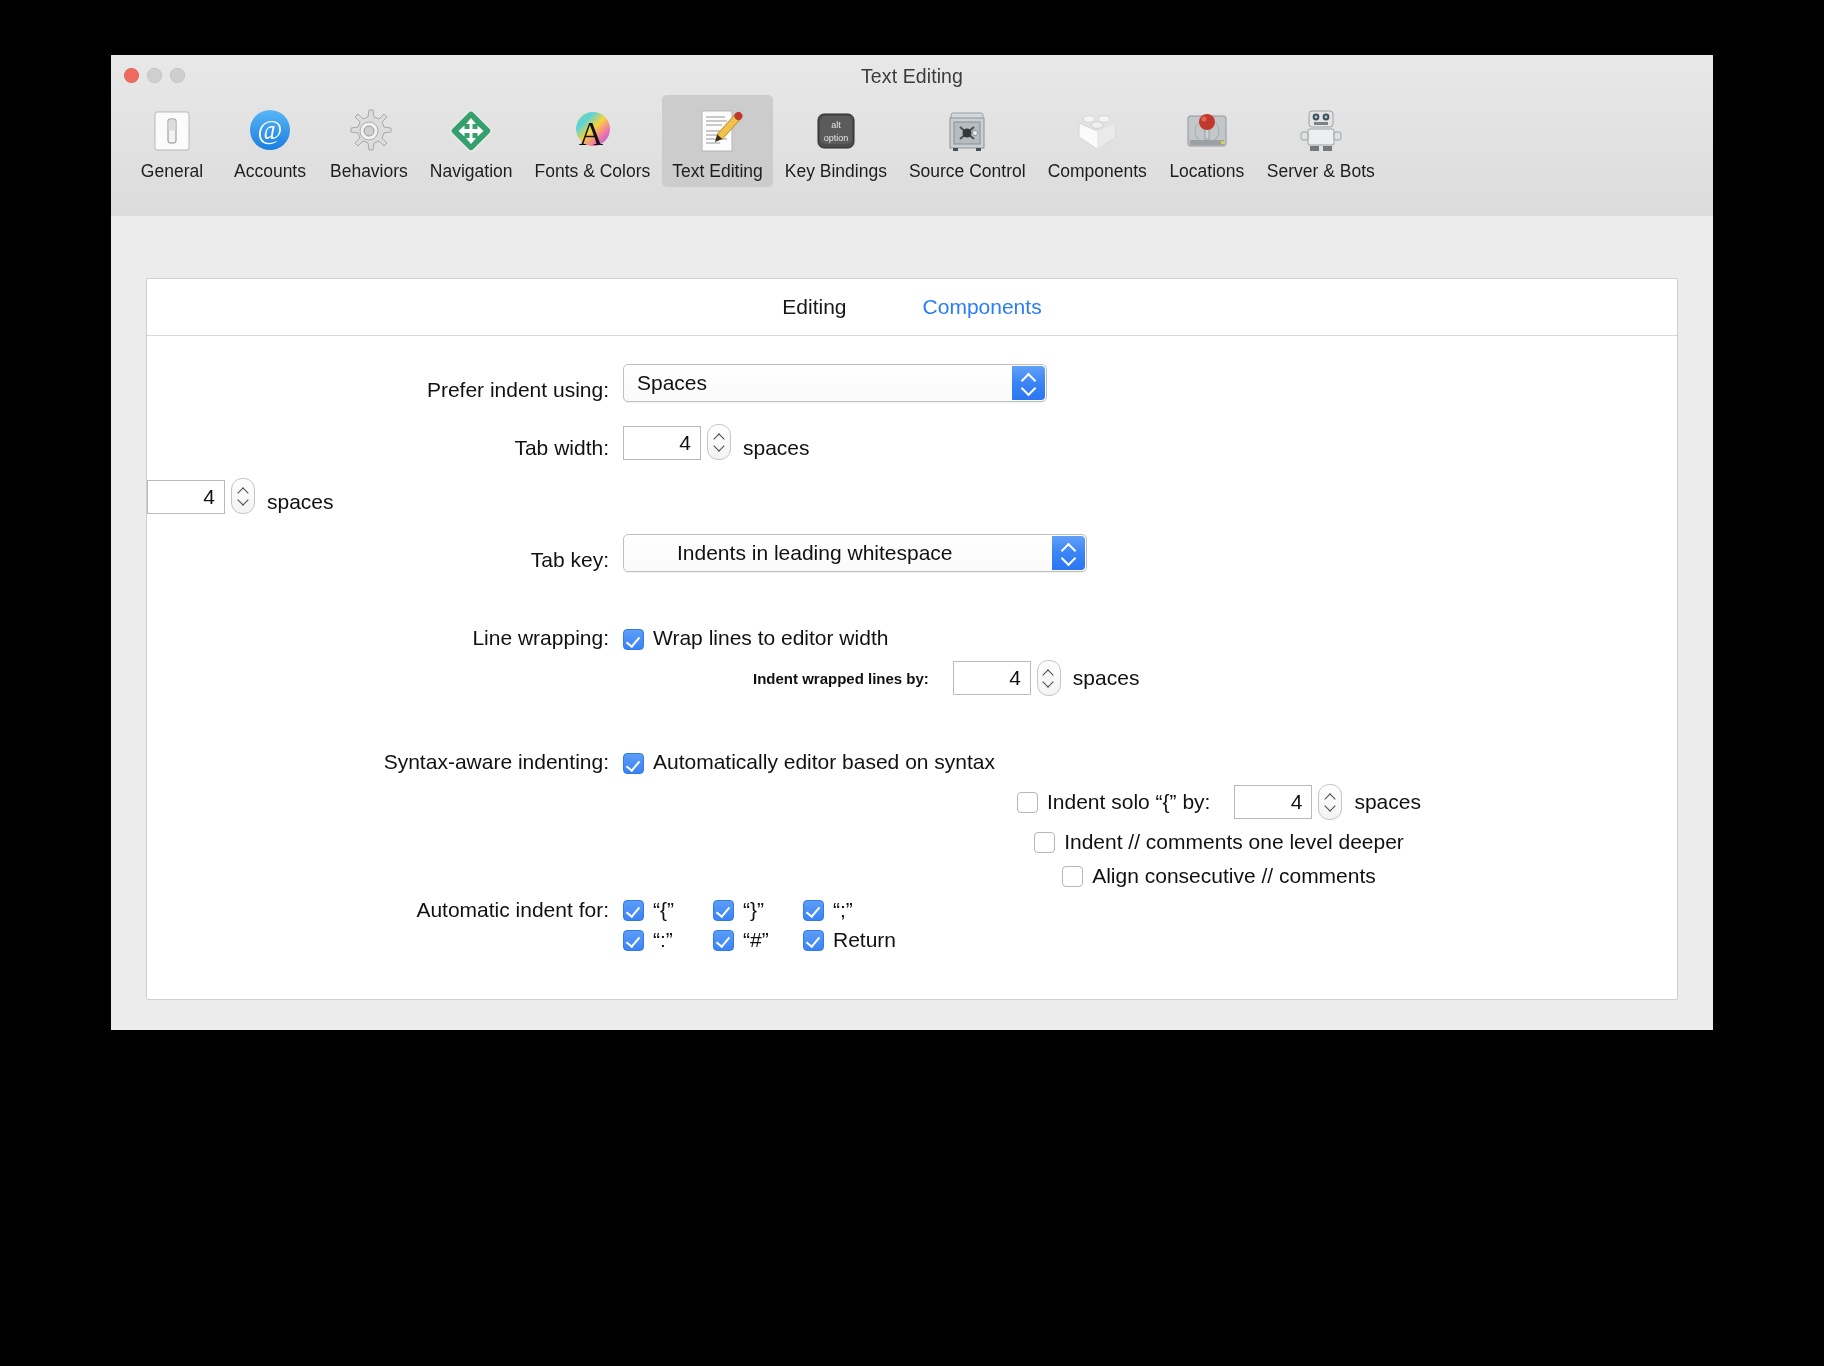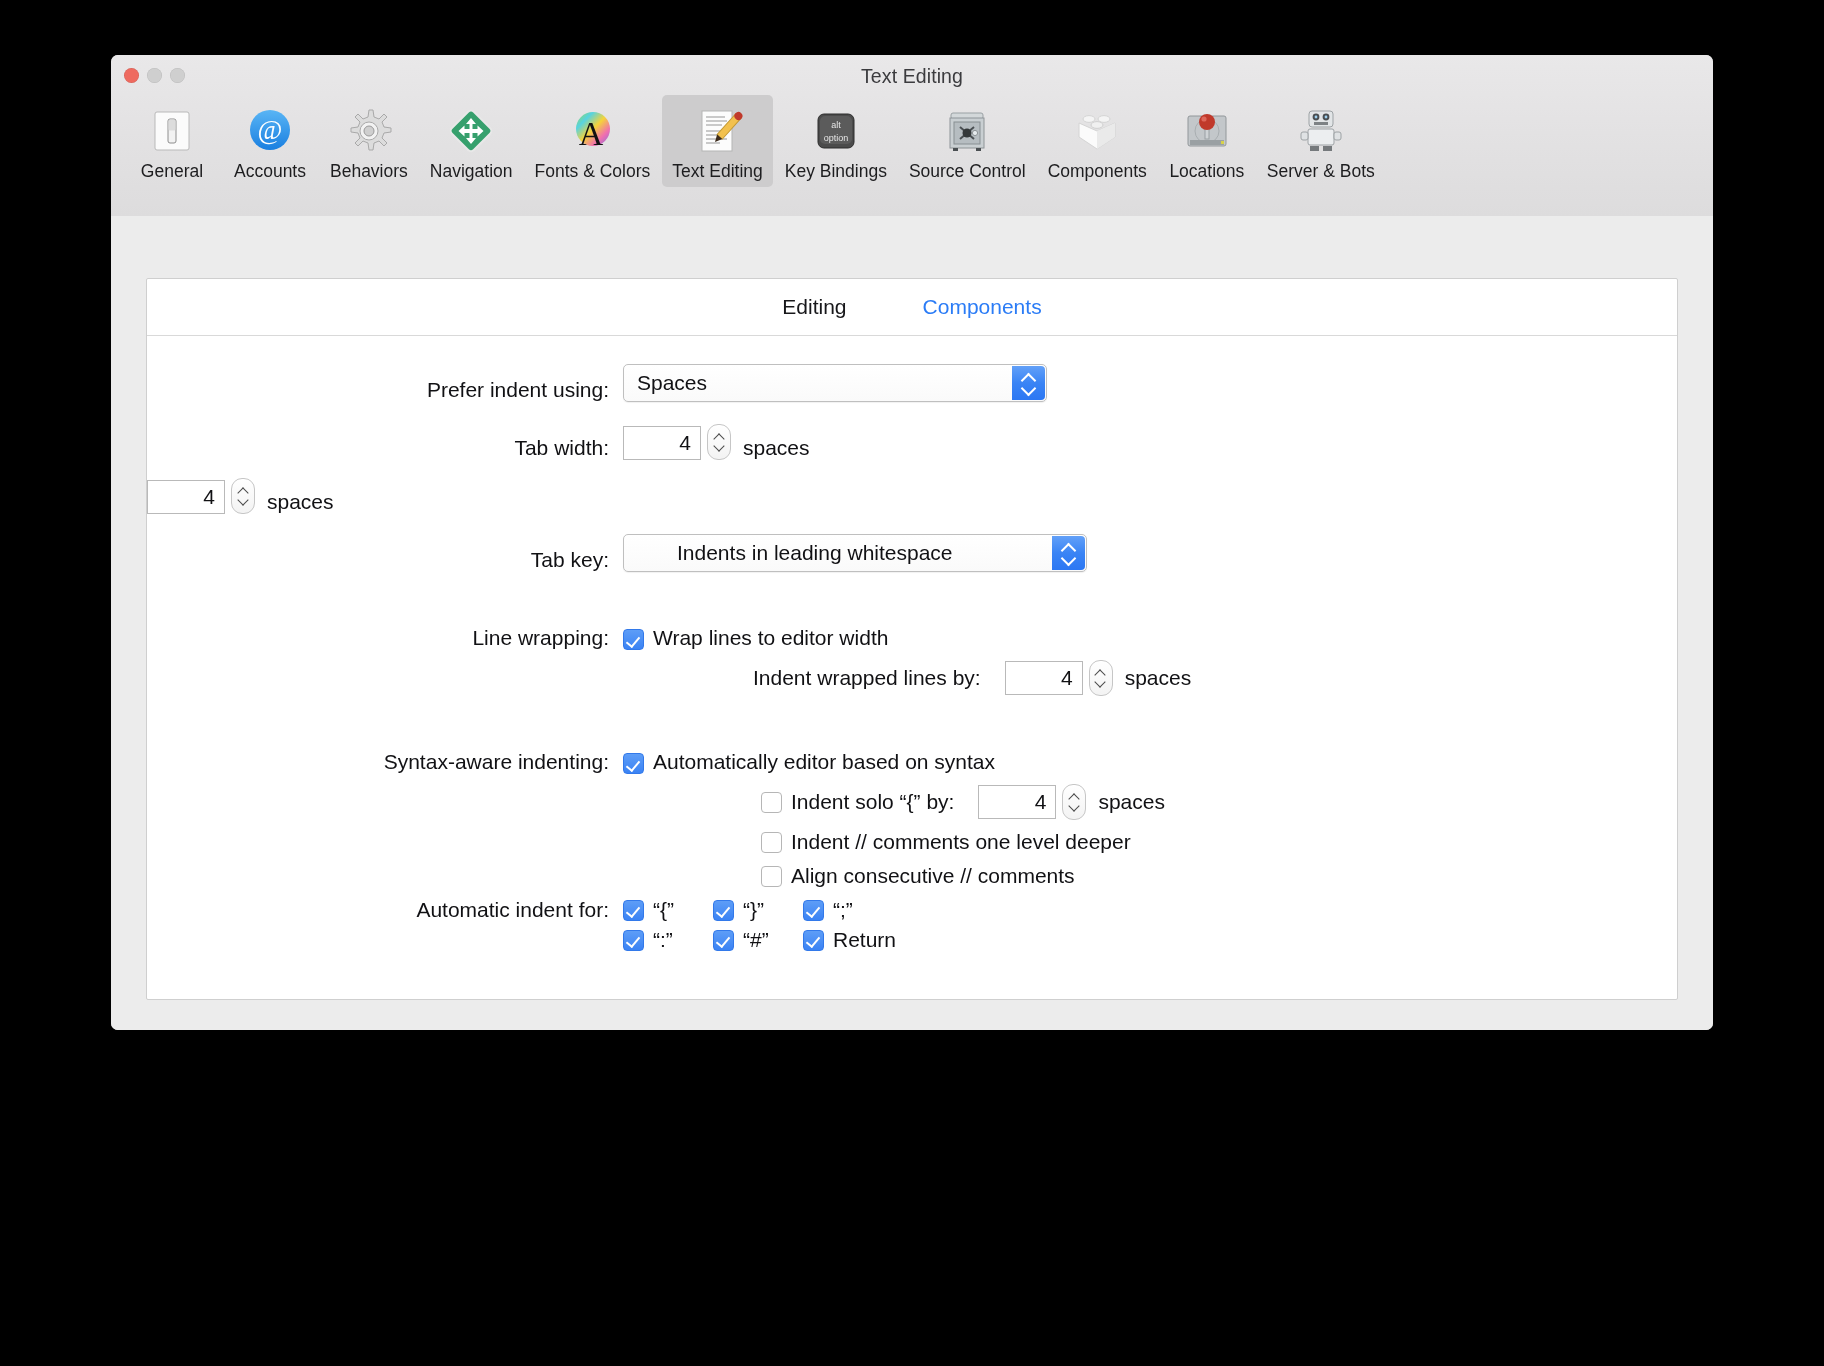--- a/index.html
+++ b/index.html
@@ -10,21 +10,21 @@
     overflow: hidden;
   }
   #root { position: relative; width: 1824px; height: 1366px; }
 
   
   .window {
     position: absolute;
     left: 111px; top: 55px;
     width: 1602px; height: 975px;
     background: #ececec;
-    border-radius: 7px;
+    border-radius: 1px;
     box-shadow: 0 10px 34px rgba(0,0,0,0.55), 0 0 0 0.5px rgba(0,0,0,0.45);
     overflow: hidden;
   }
 
   
   .chrome {
     position: relative;
     height: 161px;
     background: linear-gradient(to bottom, #e9e8e9 0%, #e3e2e3 48%, #dddcdd 100%);
     border-bottom: 1px solid #b4b3b4;
@@ -79,21 +79,21 @@
 
   .form { position: relative; padding: 28px 0 0 0; }
 
   
   .row { display: flex; align-items: flex-end; margin-bottom: 10px; }
   .lbl {
     width: 462px; text-align: right; padding-right: 14px;
     font-size: 21px; color: #111114; white-space: nowrap;
   }
   .unit { font-size: 21px; color: #111114; margin-left: 12px; white-space: nowrap; }
-  .ctl-text { font-size: 21px; color: #111114; white-space: nowrap; }
+  .ctl-text { font-size: 15px; color: #111114; white-space: nowrap; font-weight: bold; }
 
   
   .popup {
     position: relative;
     height: 36px;
     background: linear-gradient(to bottom,#ffffff,#fafafa);
     border: 1px solid #bfbfbf;
     border-radius: 5px;
     display: flex; align-items: center;
     box-shadow: 0 1px 1px rgba(0,0,0,0.06);
@@ -152,21 +152,21 @@
     content:""; position:absolute; left:5px; top:3.5px;
     width:6px; height:11px;
     border-right:2.4px solid #fff; border-bottom:2.4px solid #fff;
     transform: rotate(40deg);
   }
   .cb-label { font-size: 21px; color: #111114; margin-left: 9px; white-space: nowrap; }
 
   .sec-gap { height: 44px; }
   .sub-row { display: flex; align-items: center; margin-bottom: 10px; }
   .indent-606 { margin-left: 606px; }
-  .indent-614 { margin-left: 614px; }
+  .indent-614 { margin-left: 614px; justify-content: center; }
   .cbgrid { display:flex; align-items:center; gap: 0; }
   .cbcell { display:flex; align-items:center; width: 90px; }
 </style>
 </head>
 <body>
 
 <div id="root">
   <div class="window">
 
     <div class="chrome">

